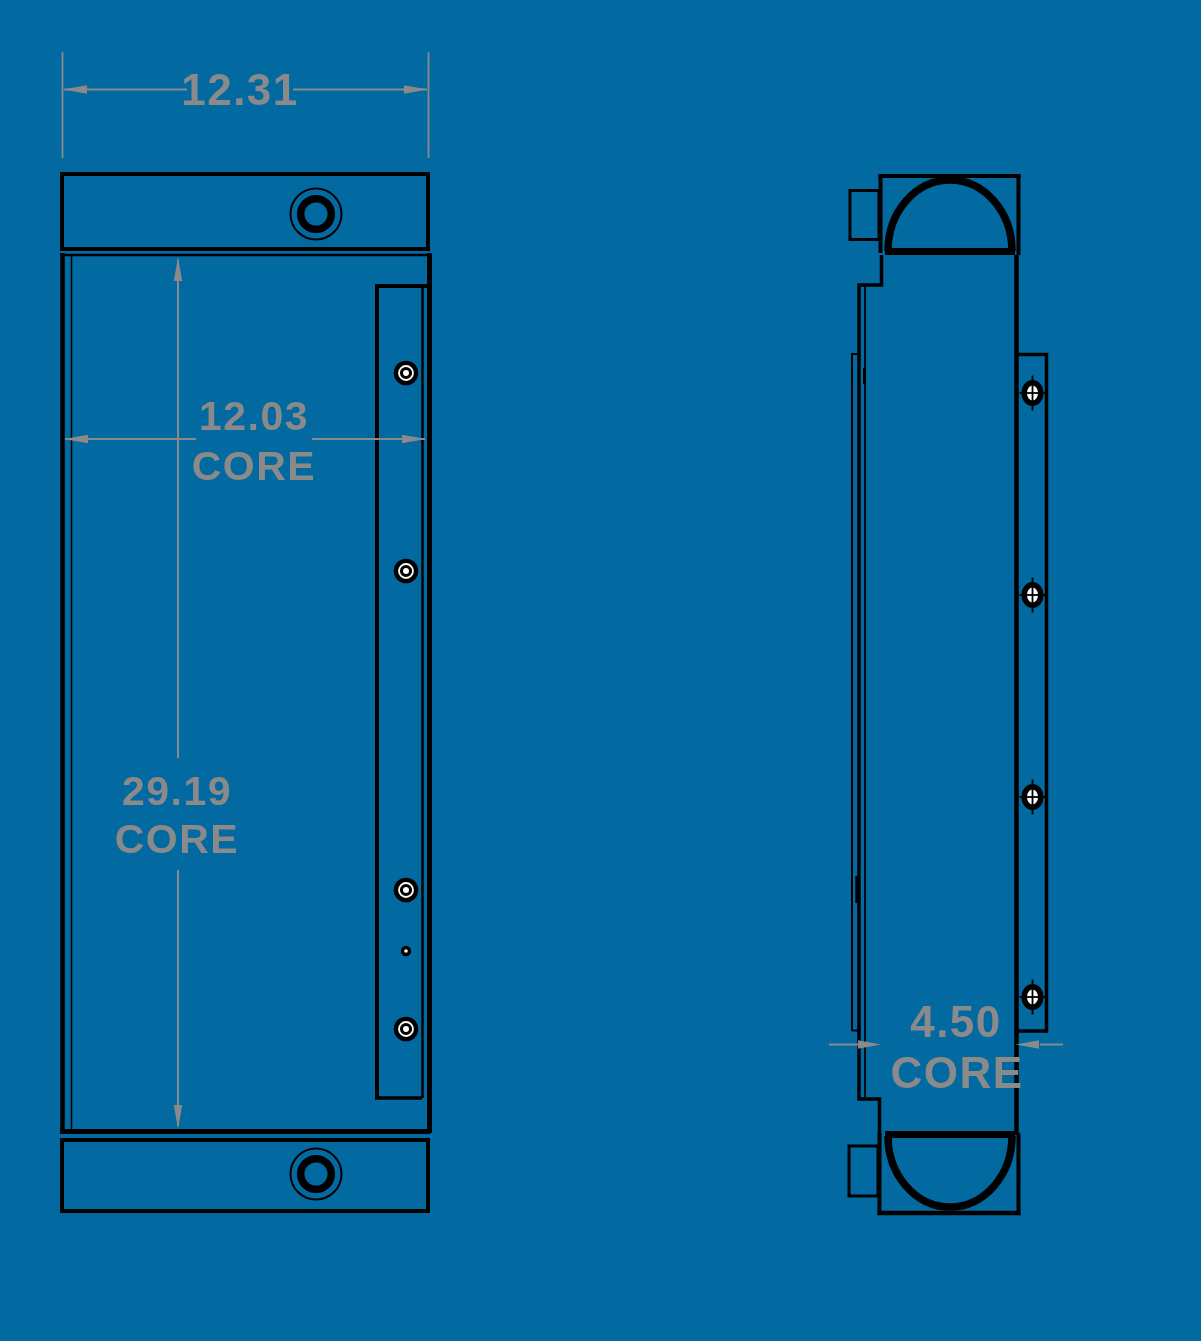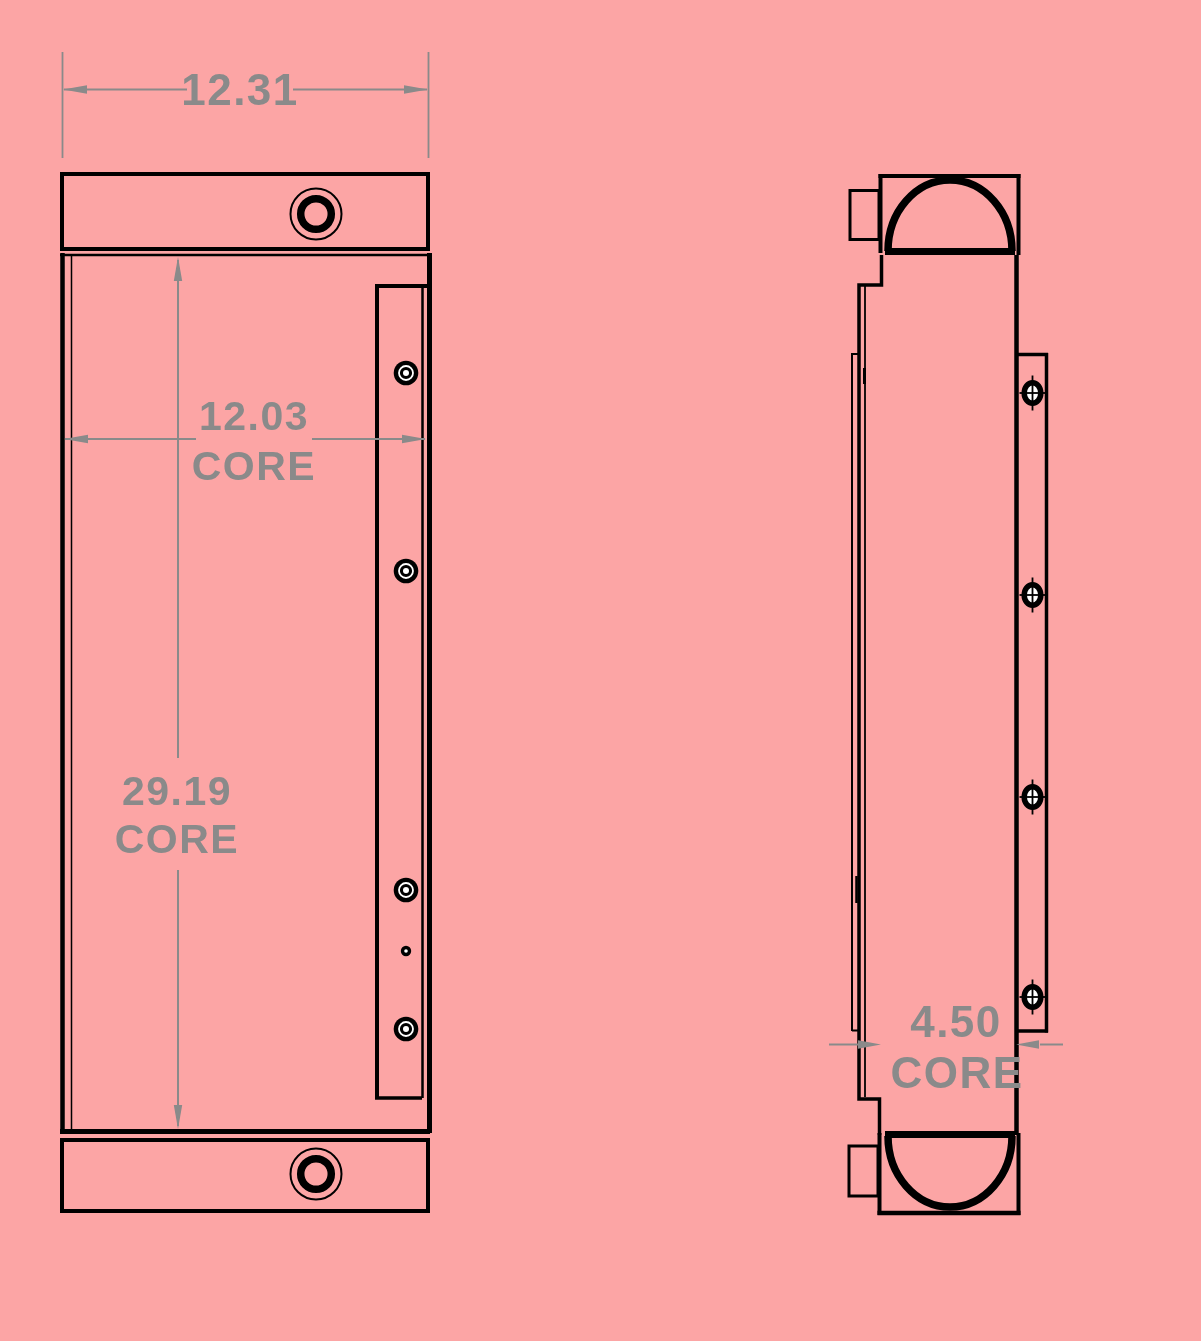--- a/index.html
+++ b/index.html
@@ -1,16 +1,16 @@
 <!DOCTYPE html>
 <html><head>
 <meta charset="utf-8">
 <style>
   html,body{margin:0;padding:0;background:#ffffff;}
-  .stage{position:relative;width:1201px;height:1341px;background:#fca5a5;overflow:hidden;}
+  .stage{position:relative;width:1201px;height:1341px;background:#0369a1;overflow:hidden;}
   svg{display:block;}
   .ln{stroke:#000000;fill:none;stroke-linecap:butt;}
   .lnw{stroke:#000000;fill:#ffffff;}
   .dim{stroke:#8a8a8a;fill:none;}
   .arr{fill:#8a8a8a;stroke:none;}
   .dimtxt{fill:#8a8a8a;font-family:"Liberation Sans","DejaVu Sans",sans-serif;
           font-weight:bold;letter-spacing:1.5px;text-anchor:middle;}
   .fs44{font-size:44px;}
   .fs41{font-size:41px;}
 </style>

